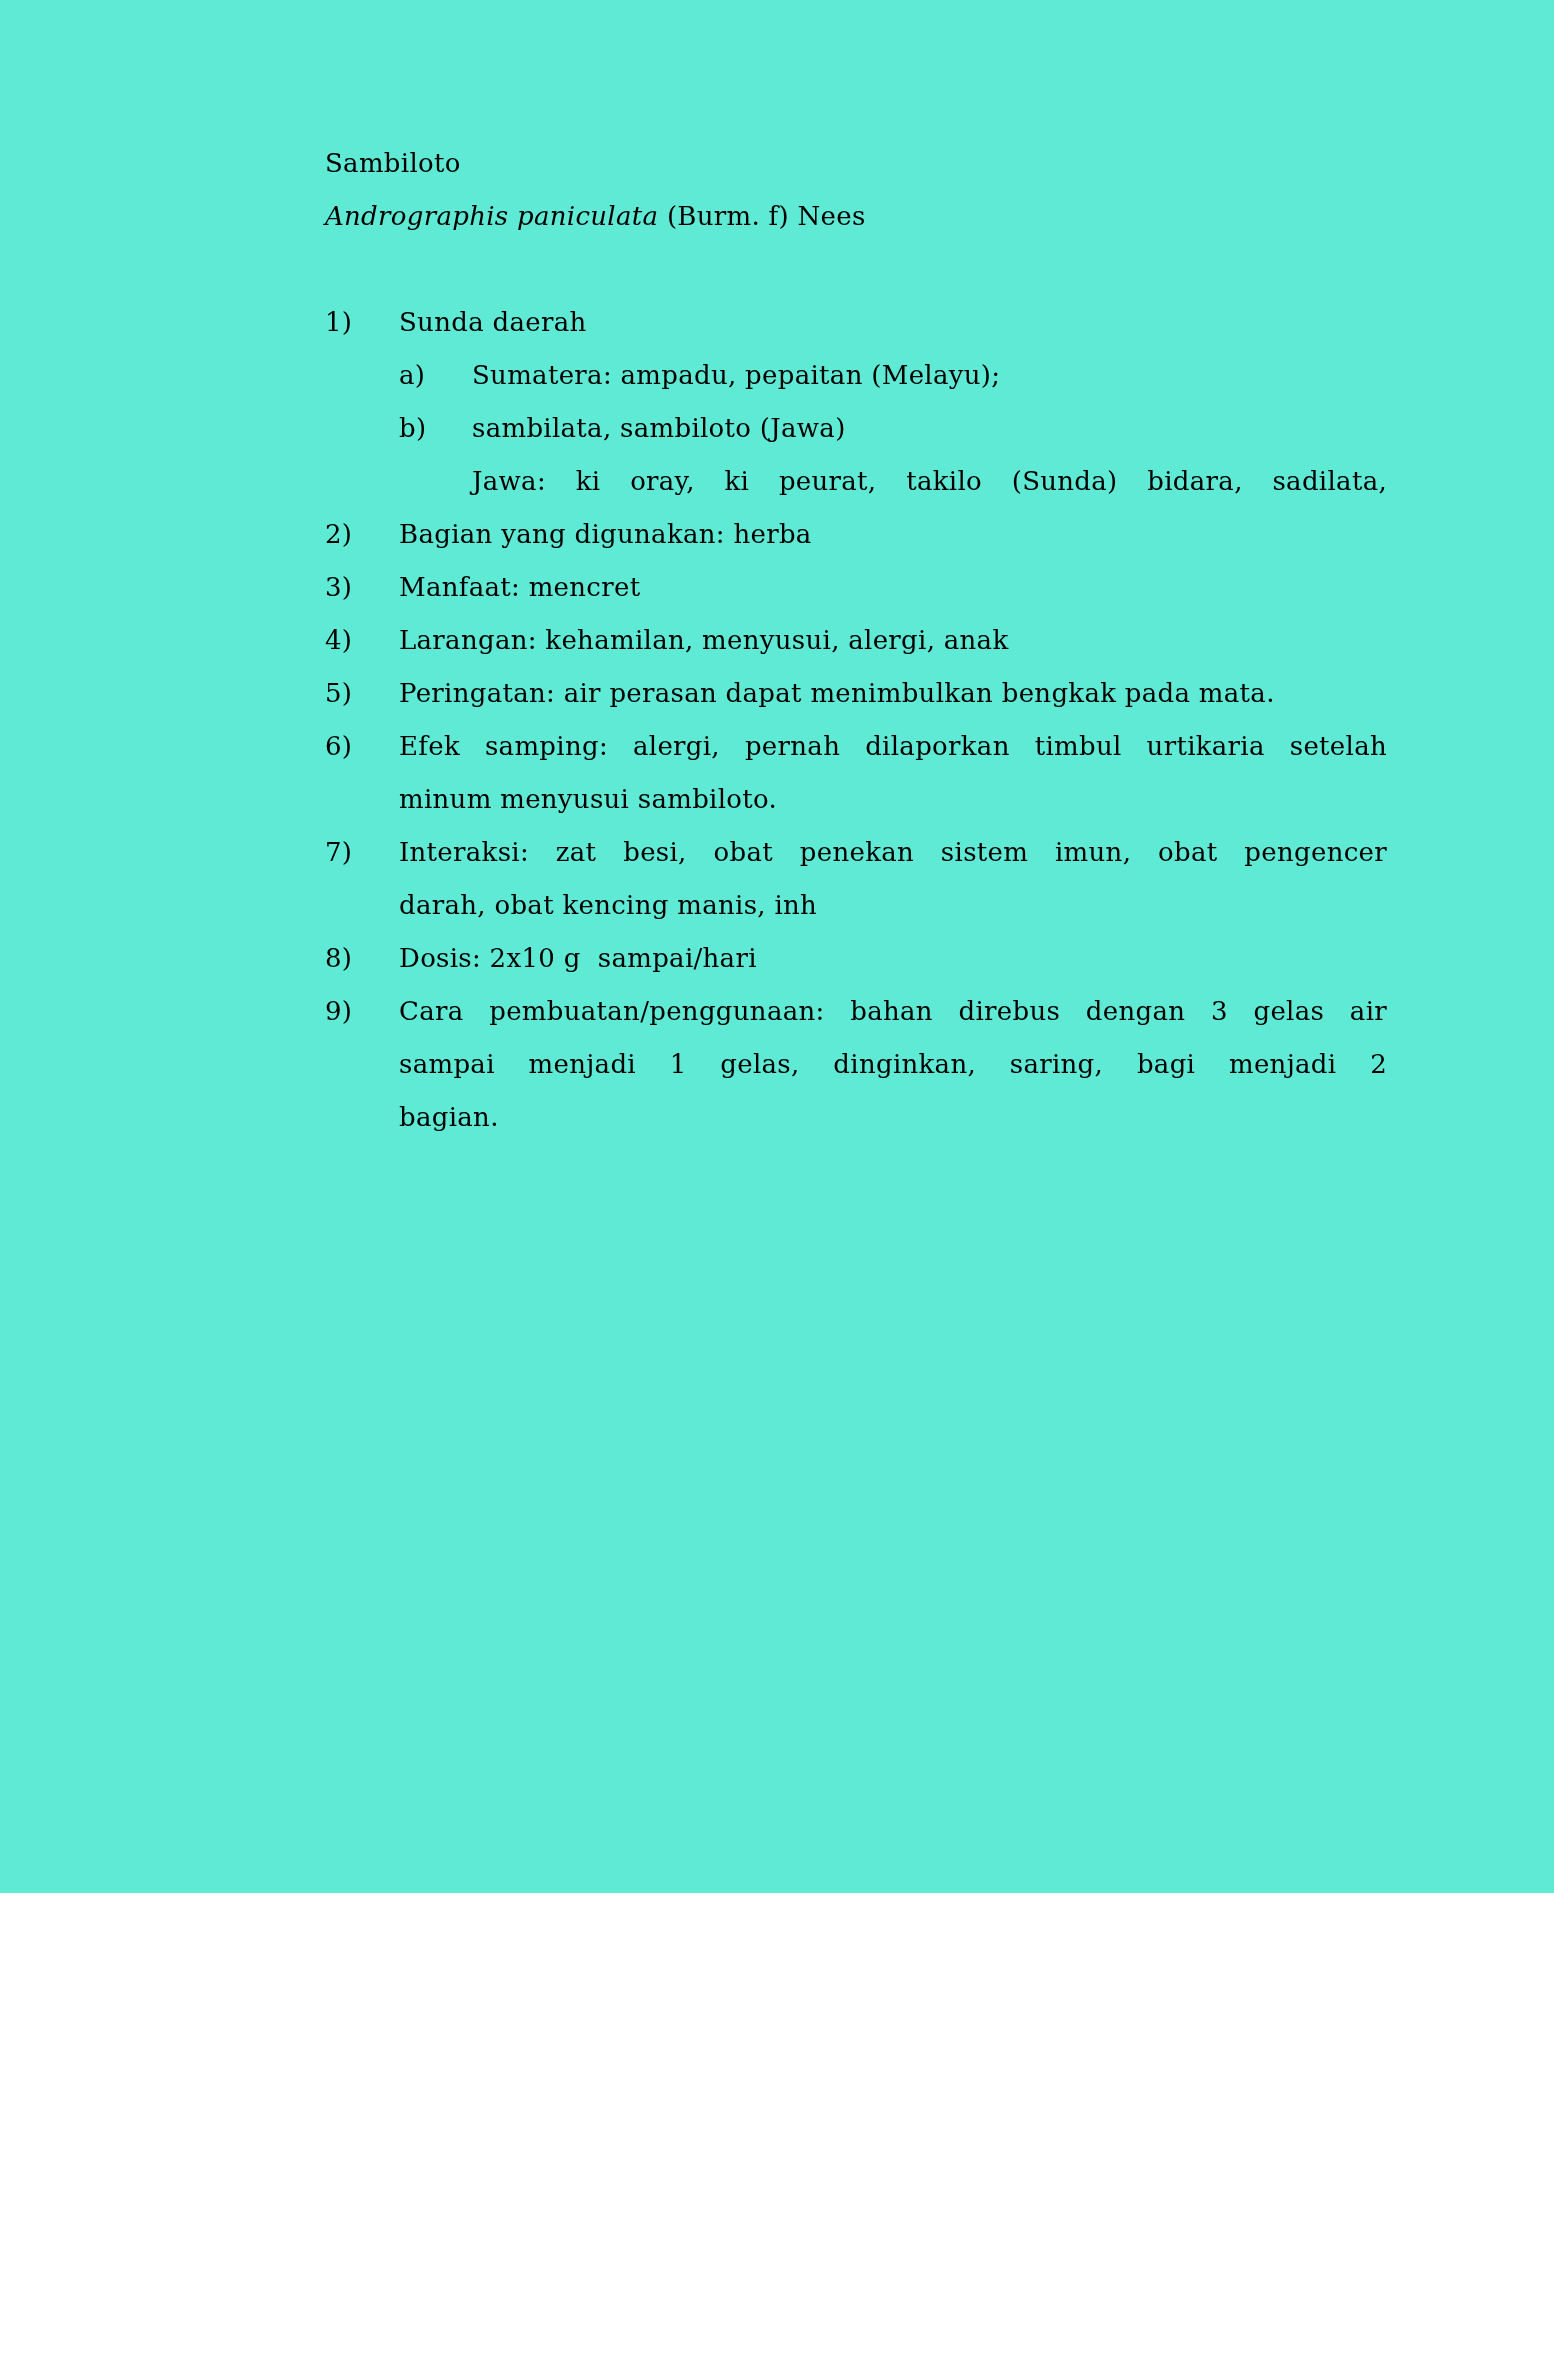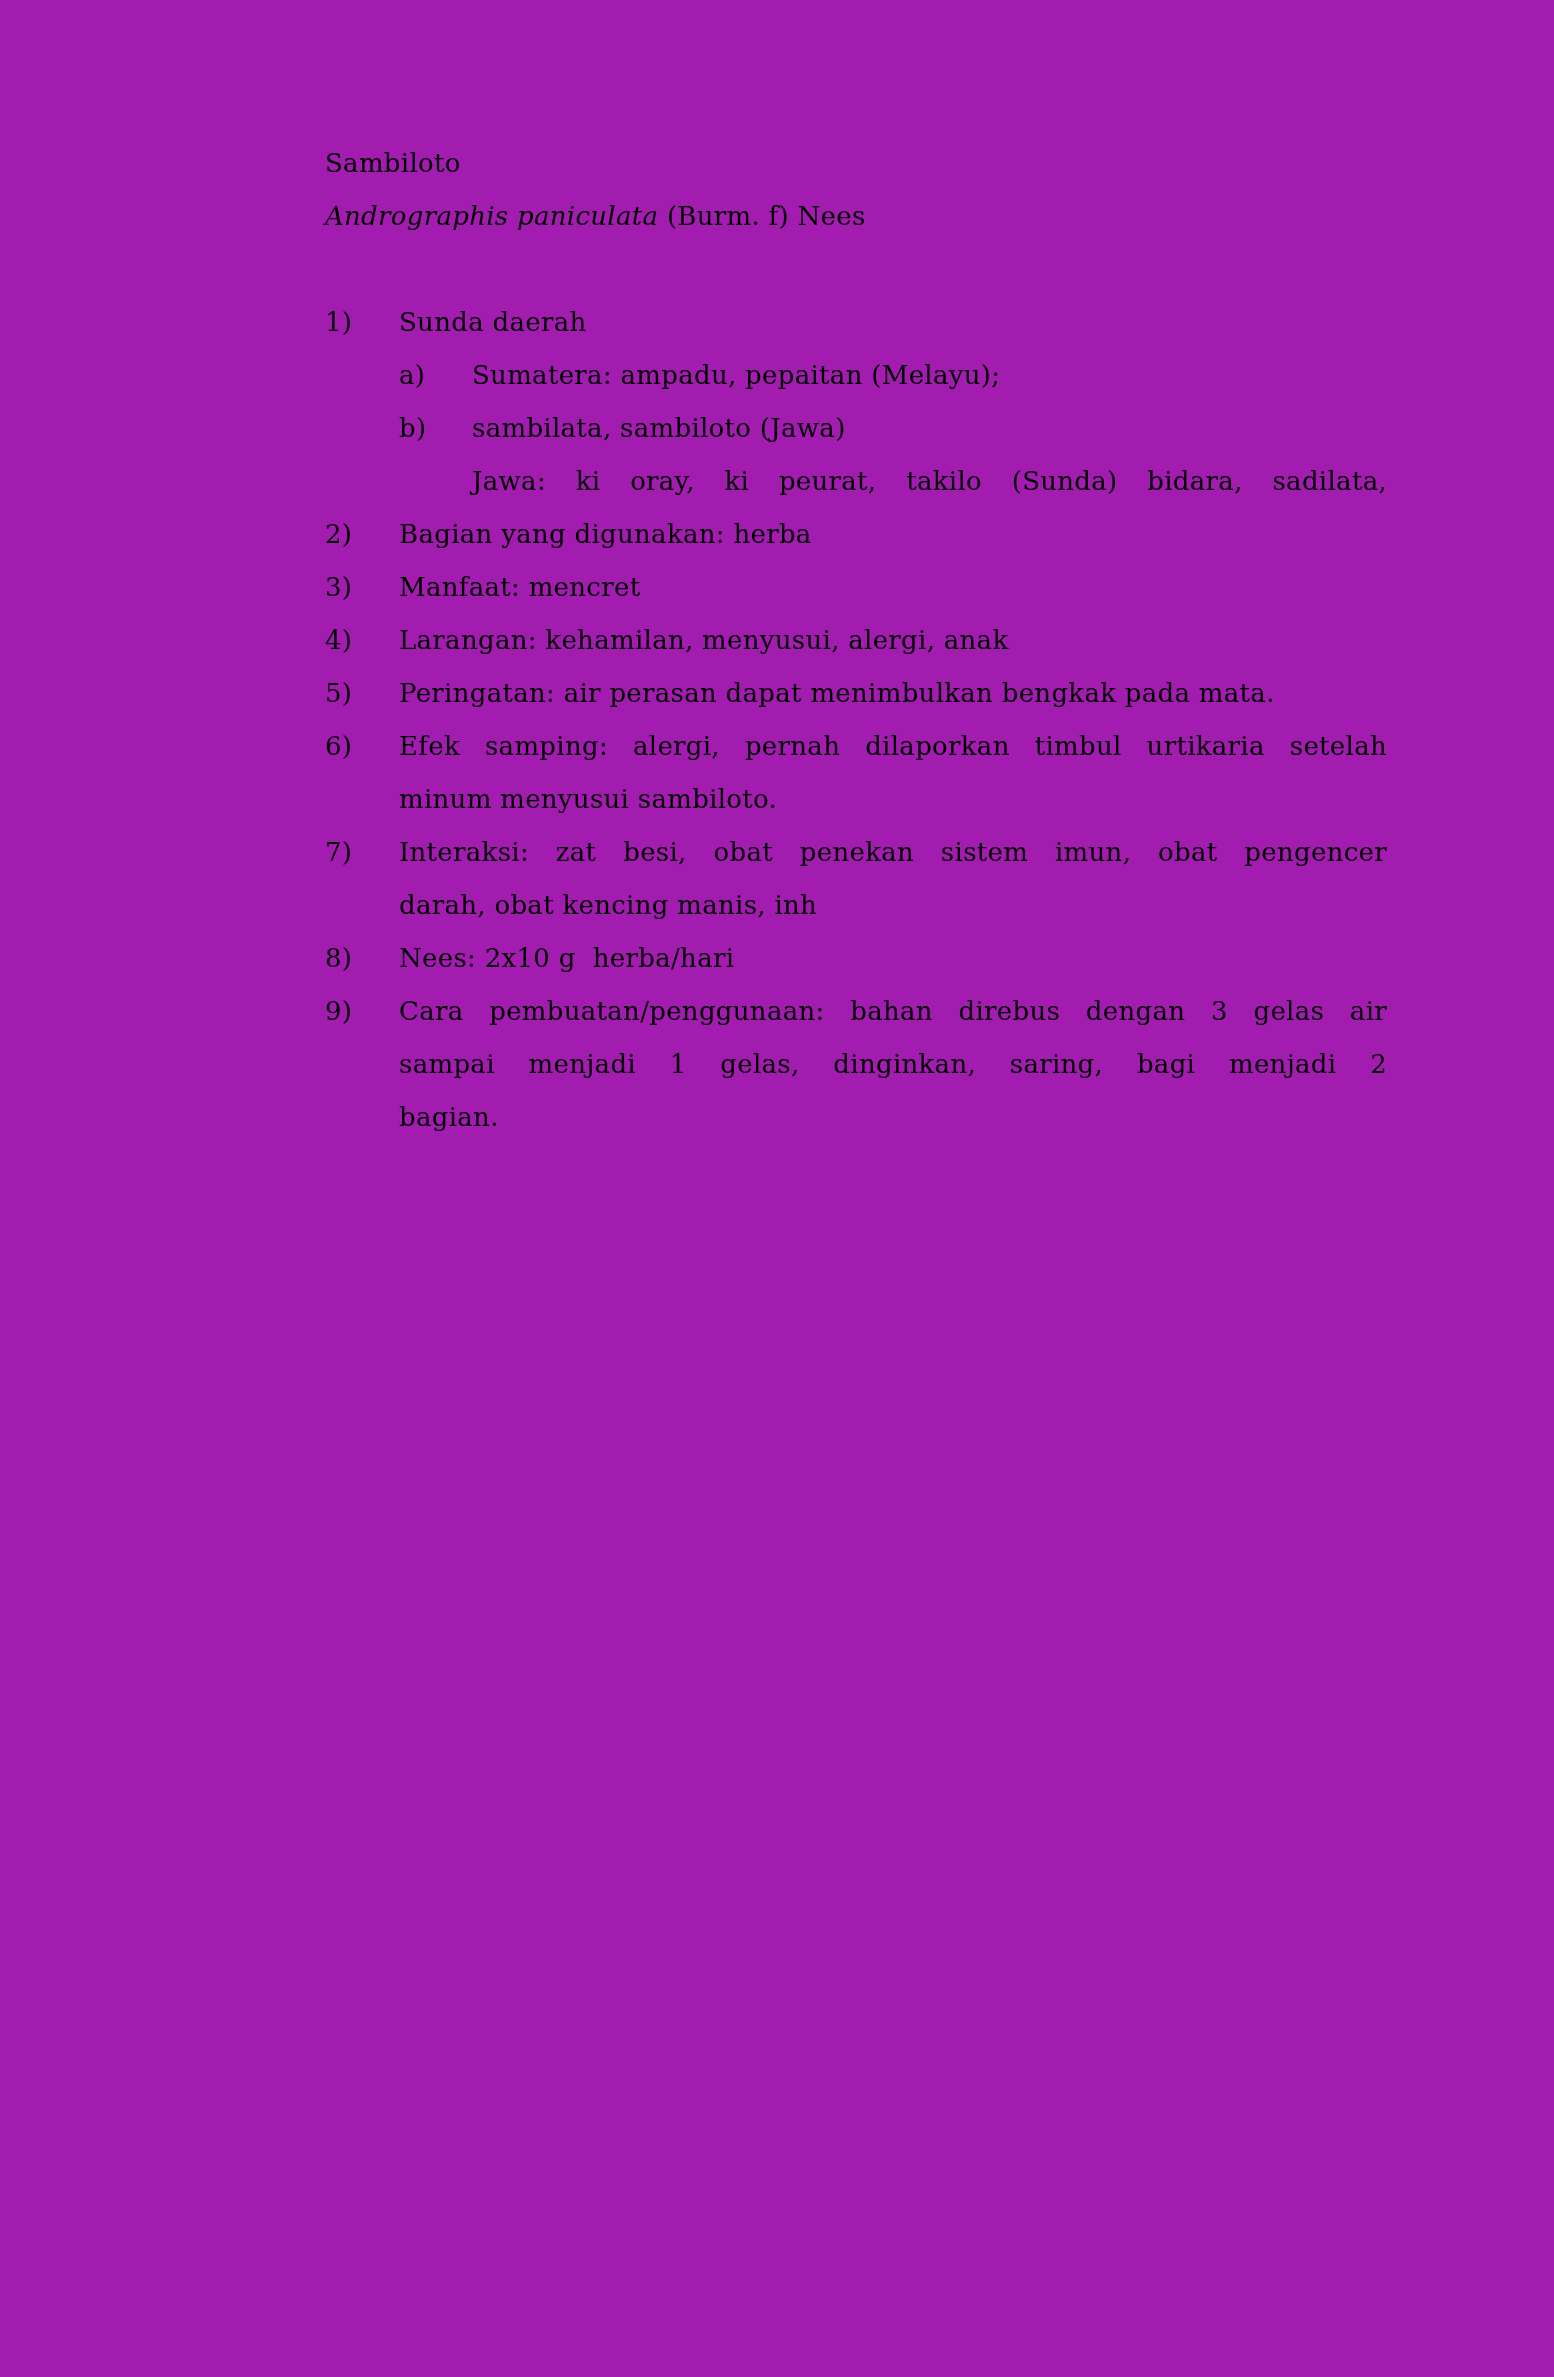--- a/index.html
+++ b/index.html
@@ -4,22 +4,22 @@
 <style>
   html, body {
     margin: 0;
     padding: 0;
     background: #ffffff;
   }
   .page {
     position: relative;
     box-sizing: border-box;
     width: 1555px;
-    height: 2377px;
-    background: #a21caf;
+    height: 1893px;
+    background: #5eead4;
     padding: 137px 168px 0 325px;
     font-family: "DejaVu Serif", "Liberation Serif", serif;
     font-size: 26px;
     line-height: 53px;
     letter-spacing: 0.3px;
     color: #000000;
   }
   .doc-title {
     white-space: pre-wrap;
   }
@@ -126,21 +126,21 @@
       <div class="marker">7)</div>
       <div class="body">
         <div class="line just">Interaksi: zat besi, obat penekan sistem imun, obat pengencer</div>
         <div class="line last">darah, obat kencing manis, inh</div>
       </div>
     </div>
 
     <div class="item">
       <div class="marker">8)</div>
       <div class="body">
-        <div class="line last">Nees: 2x10 g  herba/hari</div>
+        <div class="line last">Dosis: 2x10 g  sampai/hari</div>
       </div>
     </div>
 
     <div class="item">
       <div class="marker">9)</div>
       <div class="body">
         <div class="line just">Cara pembuatan/penggunaan: bahan direbus dengan 3 gelas air</div>
         <div class="line just">sampai menjadi 1 gelas, dinginkan, saring,  bagi menjadi 2</div>
         <div class="line last">bagian.</div>
       </div>

